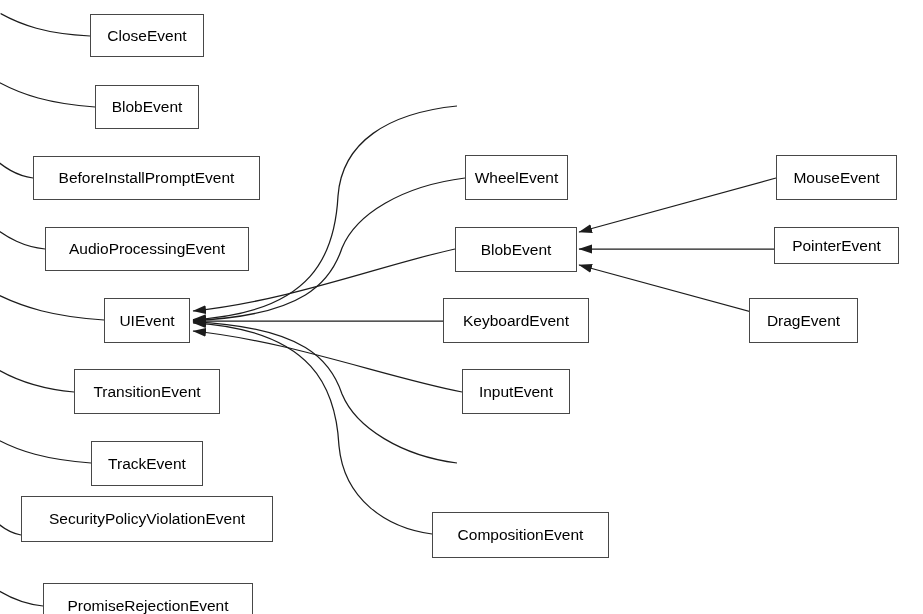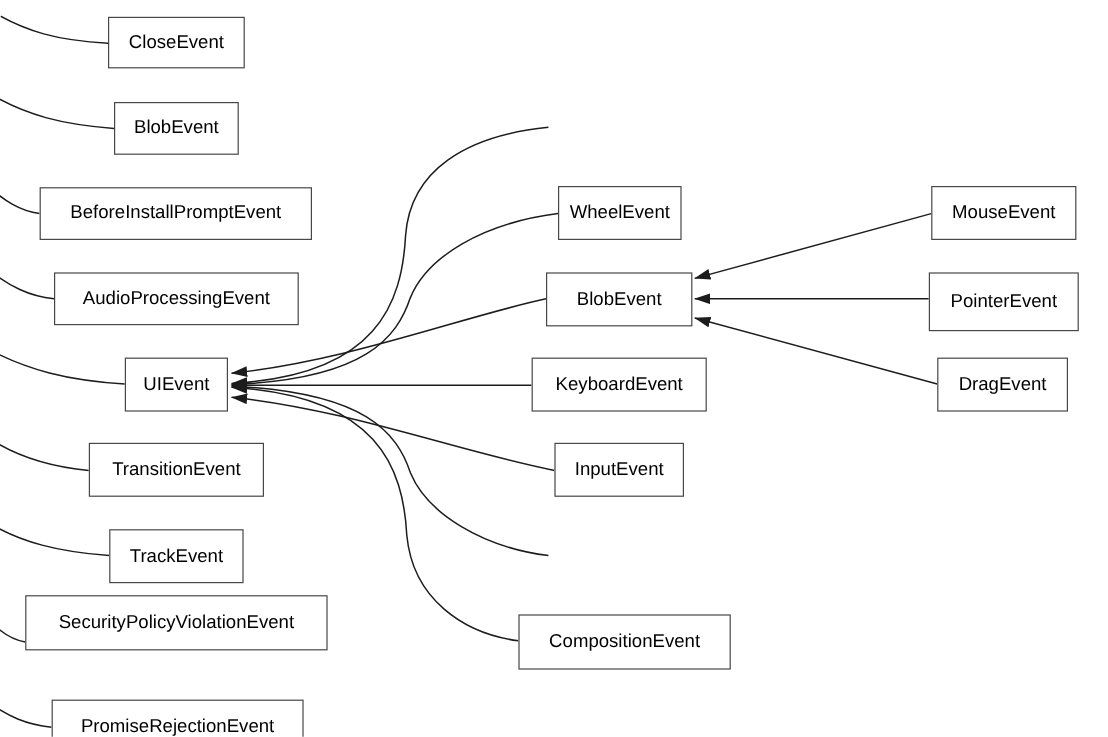--- a/index.html
+++ b/index.html
@@ -121,20 +121,20 @@
   <div class="node" style="left:462px;top:369px;width:108px;height:45px">
     <span>InputEvent</span>
   </div>
   <div class="node" style="left:432px;top:512px;width:177px;height:46px">
     <span>CompositionEvent</span>
   </div>
 
   <div class="node" style="left:776px;top:155px;width:121px;height:45px">
     <span>MouseEvent</span>
   </div>
-  <div class="node" style="left:774px;top:227px;width:125px;height:49px">
+  <div class="node" style="left:774px;top:227px;width:125px;height:37px">
     <span>PointerEvent</span>
   </div>
-  <div class="node" style="left:781px;top:298px;width:109px;height:45px">
+  <div class="node" style="left:749px;top:298px;width:109px;height:45px">
     <span>DragEvent</span>
   </div>
 
 </div>
 
 </body></html>

